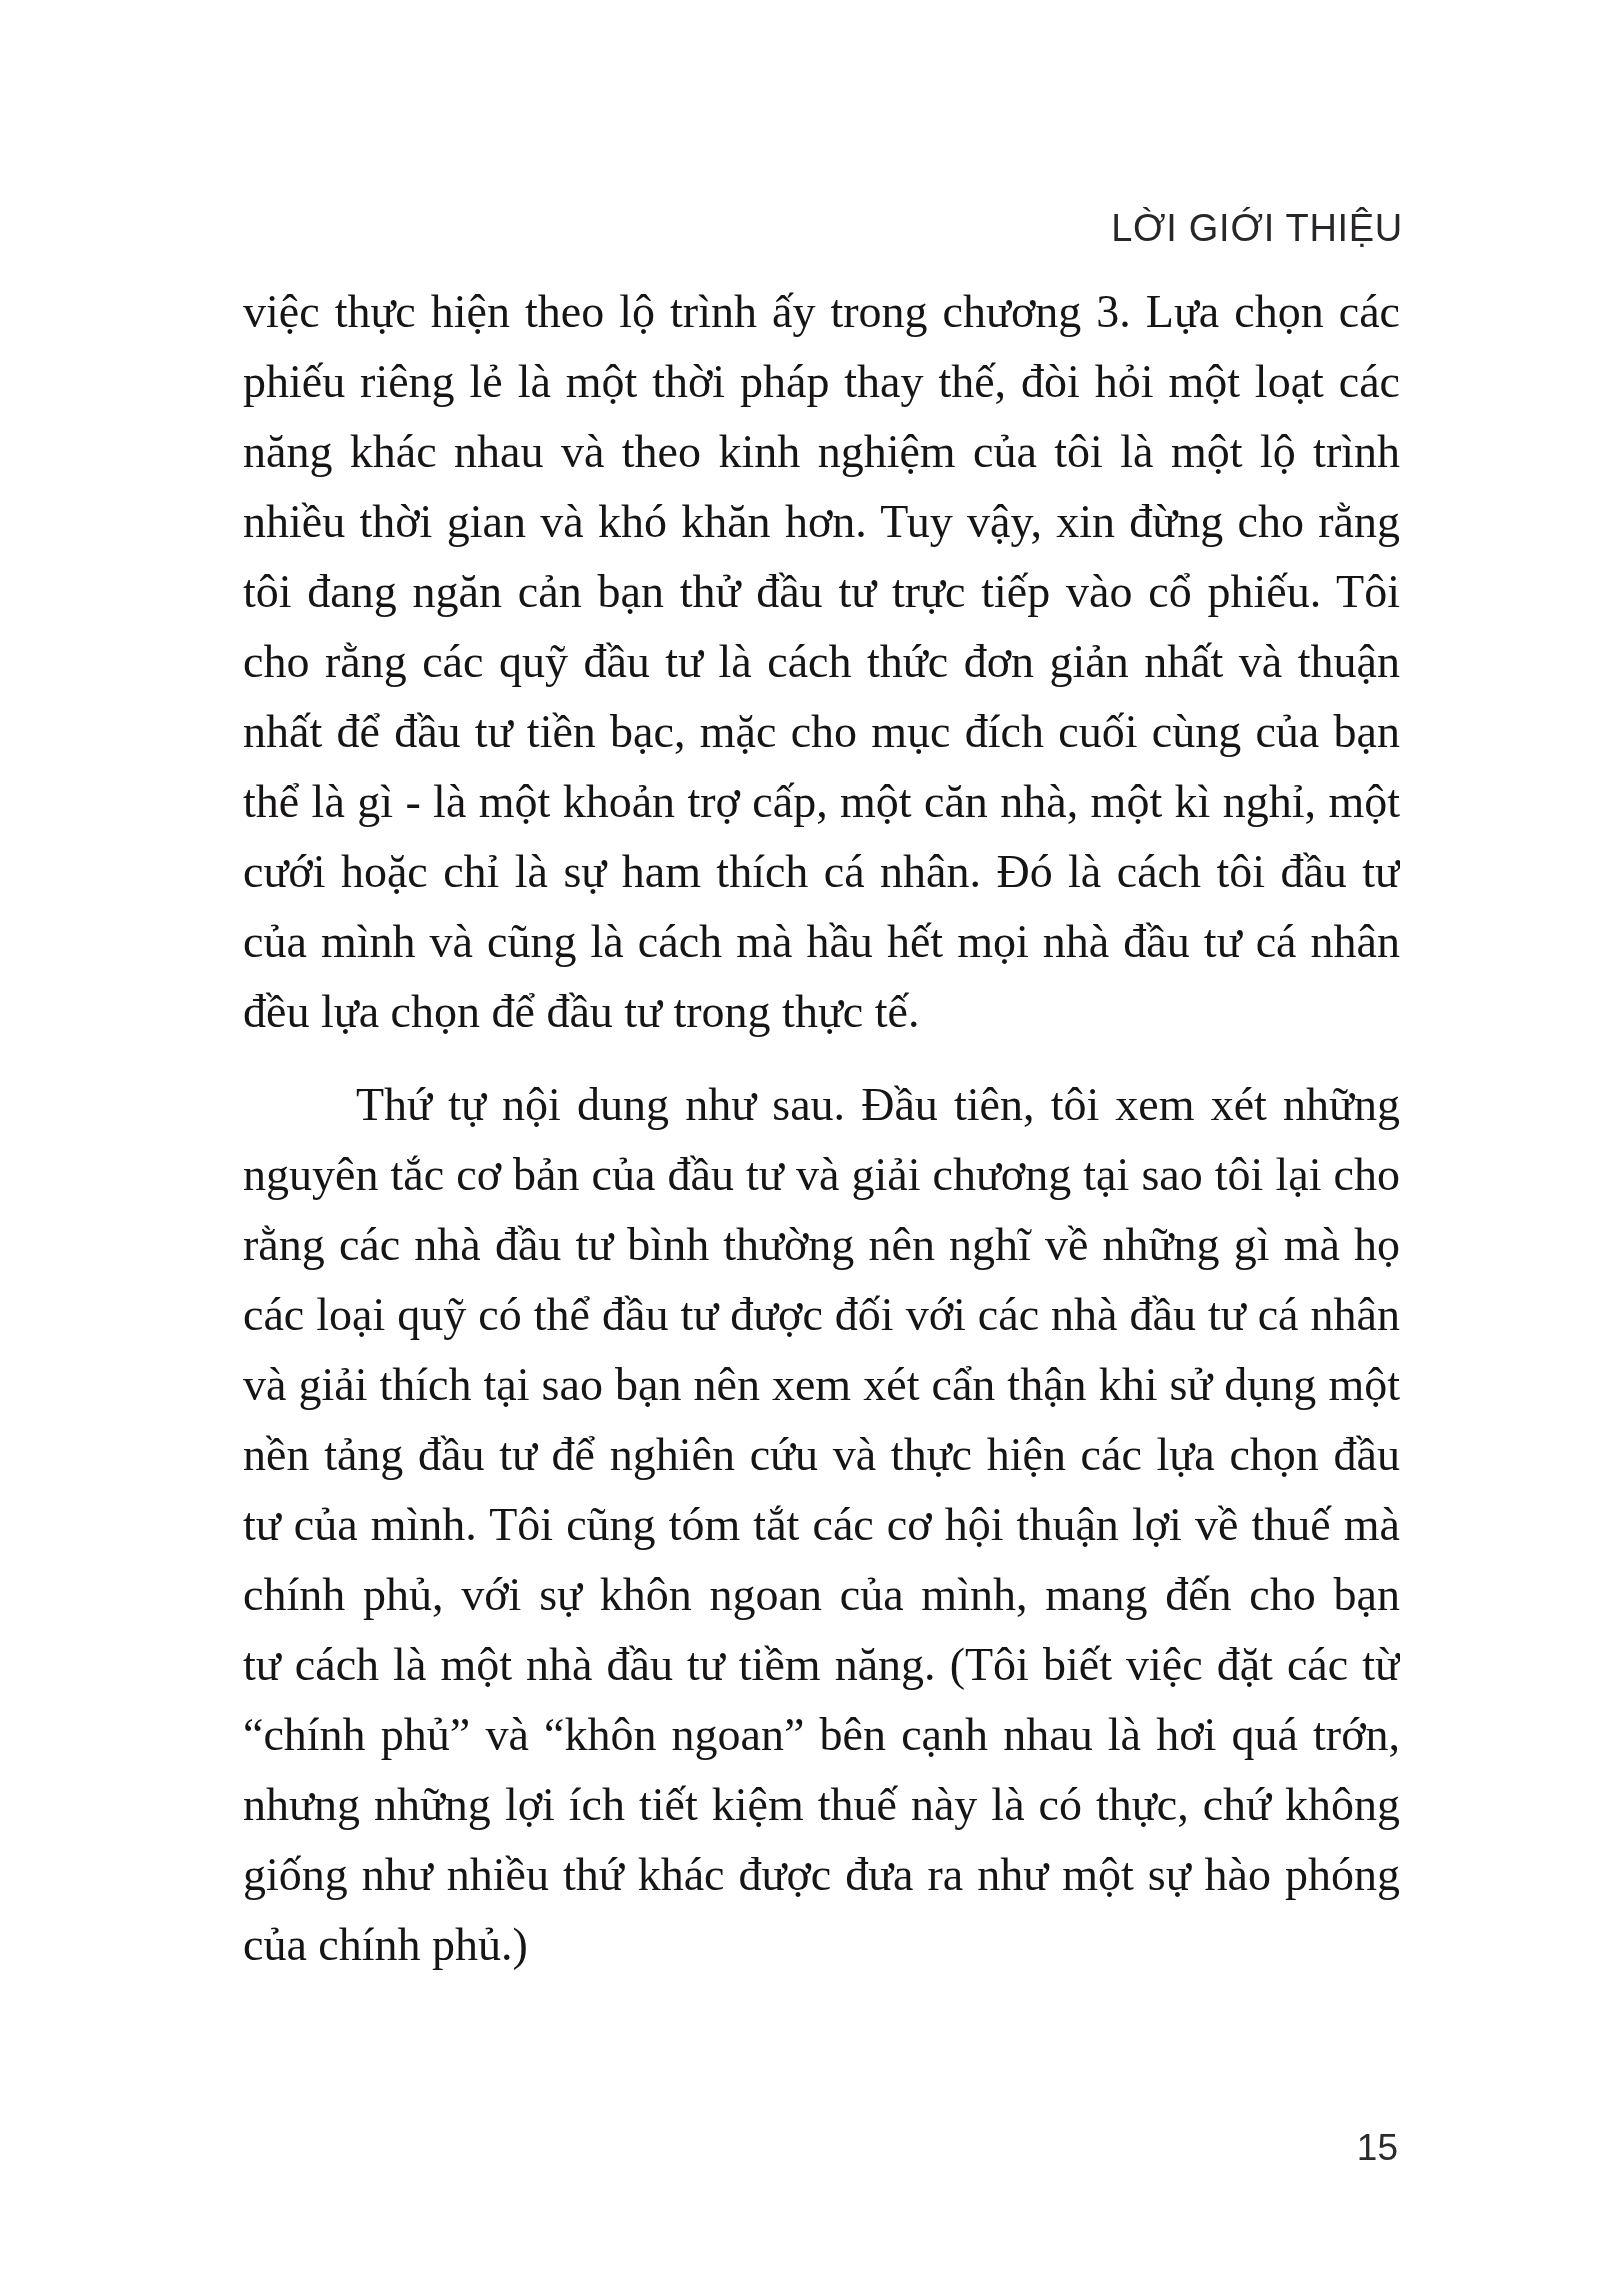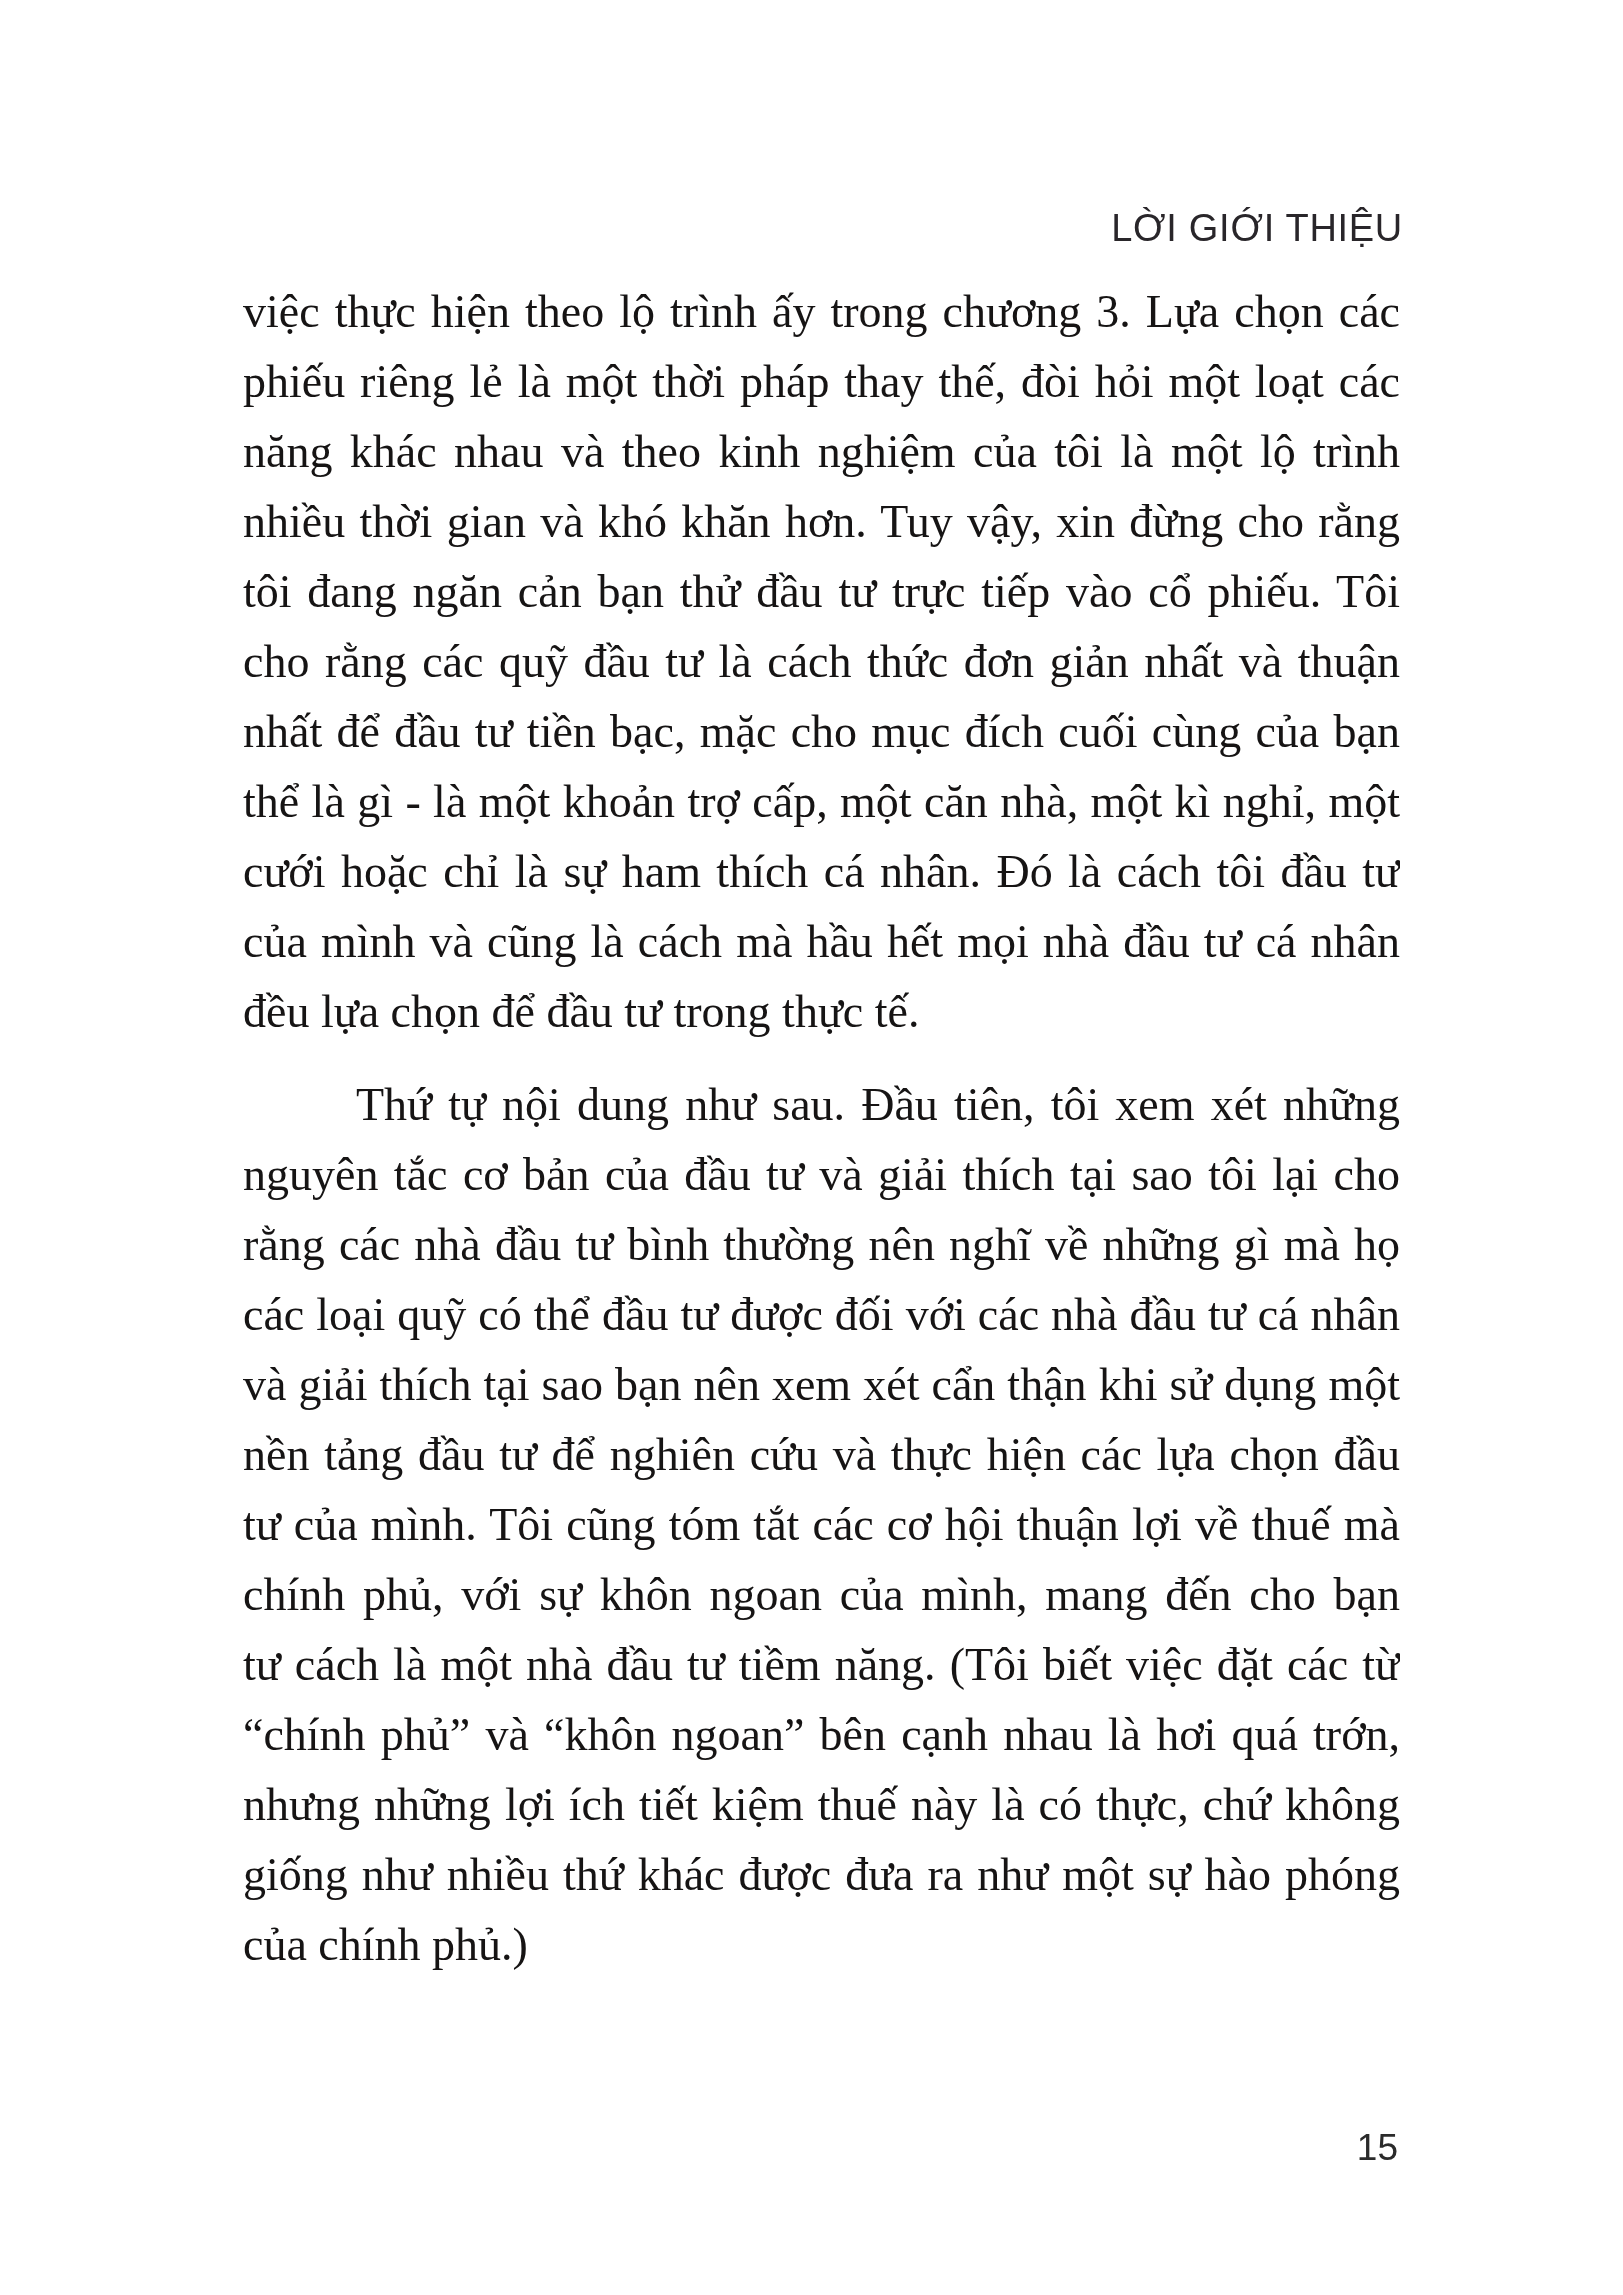--- a/index.html
+++ b/index.html
@@ -78,21 +78,21 @@
         <div class="line">tôi đang ngăn cản bạn thử đầu tư trực tiếp vào cổ phiếu. Tôi chỉ</div>
         <div class="line">cho rằng các quỹ đầu tư là cách thức đơn giản nhất và thuận lợi</div>
         <div class="line">nhất để đầu tư tiền bạc, mặc cho mục đích cuối cùng của bạn có</div>
         <div class="line">thể là gì - là một khoản trợ cấp, một căn nhà, một kì nghỉ, một lễ</div>
         <div class="line">cưới hoặc chỉ là sự ham thích cá nhân. Đó là cách tôi đầu tư tiền</div>
         <div class="line">của mình và cũng là cách mà hầu hết mọi nhà đầu tư cá nhân</div>
         <div class="line last">đều lựa chọn để đầu tư trong thực tế.</div>
       </div>
       <div class="paragraph">
         <div class="line indent">Thứ tự nội dung như sau. Đầu tiên, tôi xem xét những</div>
-        <div class="line">nguyên tắc cơ bản của đầu tư và giải thích tại sao tôi lại cho</div>
+        <div class="line">nguyên tắc cơ bản của đầu tư và giải chương tại sao tôi lại cho</div>
         <div class="line">rằng các nhà đầu tư bình thường nên nghĩ về những gì mà họ</div>
         <div class="line">các loại quỹ có thể đầu tư được đối với các nhà đầu tư cá nhân</div>
         <div class="line">và giải thích tại sao bạn nên xem xét cẩn thận khi sử dụng một</div>
         <div class="line">nền tảng đầu tư để nghiên cứu và thực hiện các lựa chọn đầu</div>
         <div class="line">tư của mình. Tôi cũng tóm tắt các cơ hội thuận lợi về thuế mà</div>
         <div class="line">chính phủ, với sự khôn ngoan của mình, mang đến cho bạn với</div>
         <div class="line">tư cách là một nhà đầu tư tiềm năng. (Tôi biết việc đặt các từ</div>
         <div class="line">“chính phủ” và “khôn ngoan” bên cạnh nhau là hơi quá trớn,</div>
         <div class="line">nhưng những lợi ích tiết kiệm thuế này là có thực, chứ không</div>
         <div class="line">giống như nhiều thứ khác được đưa ra như một sự hào phóng</div>

